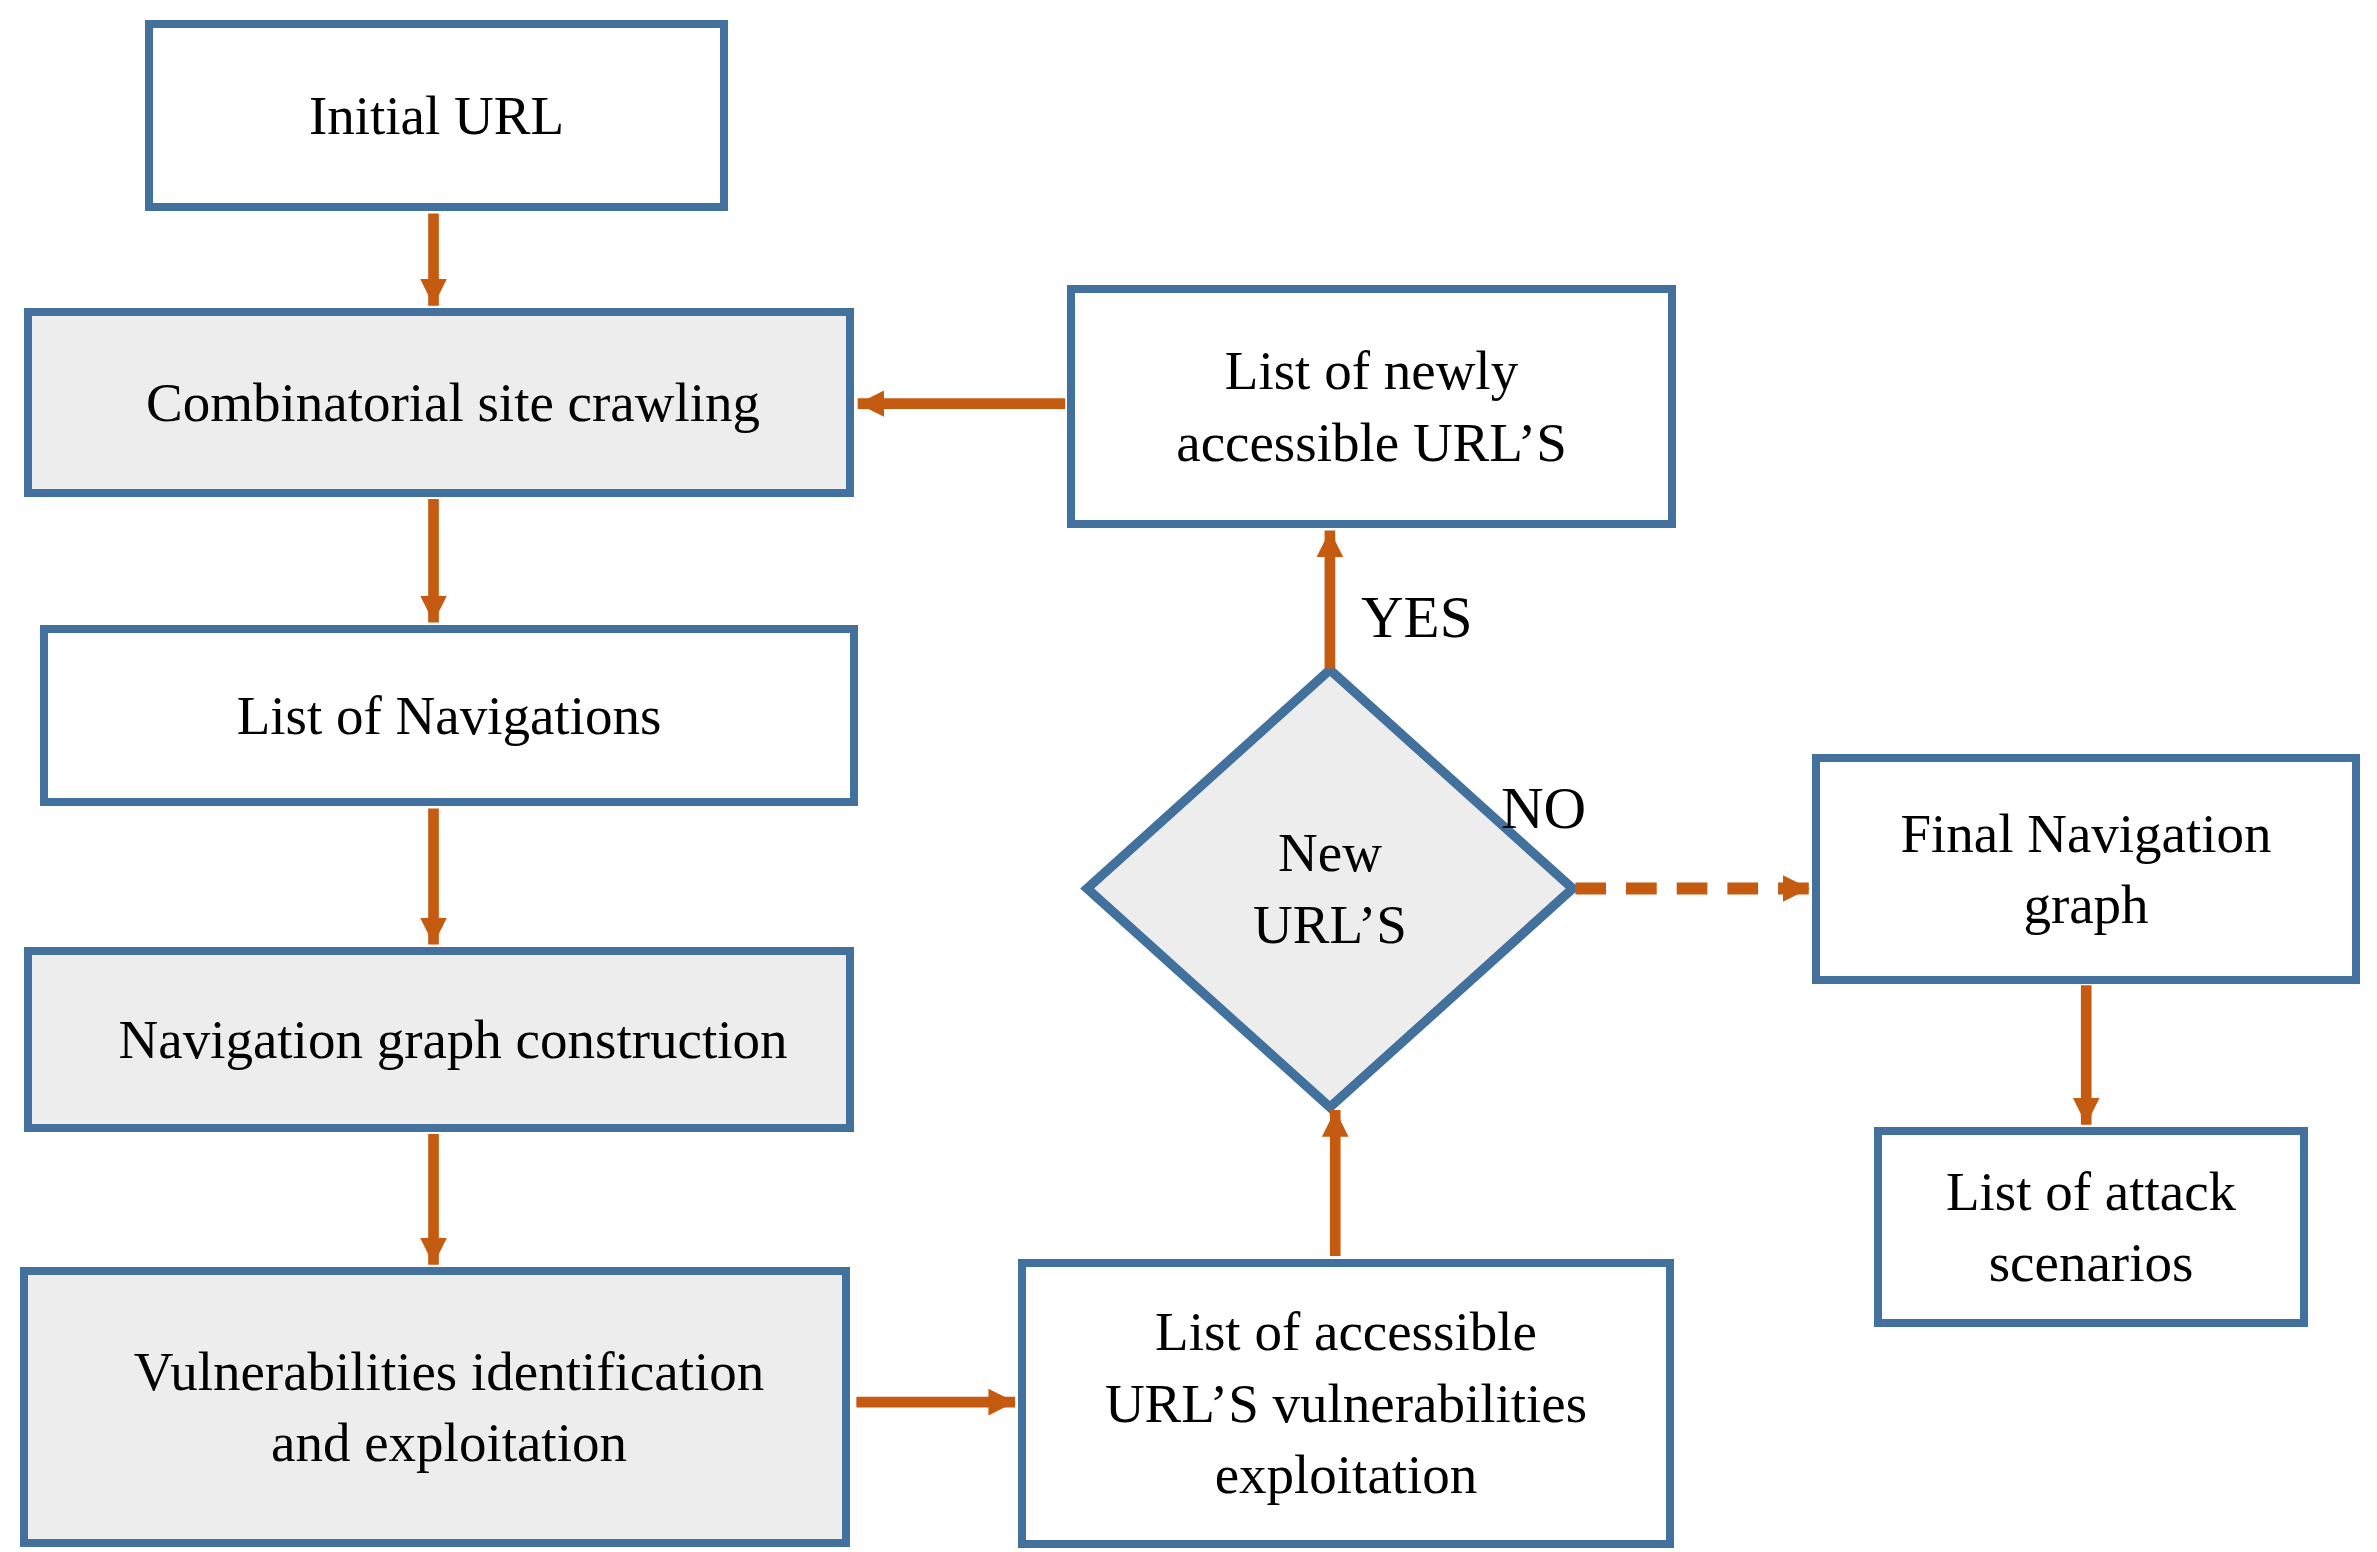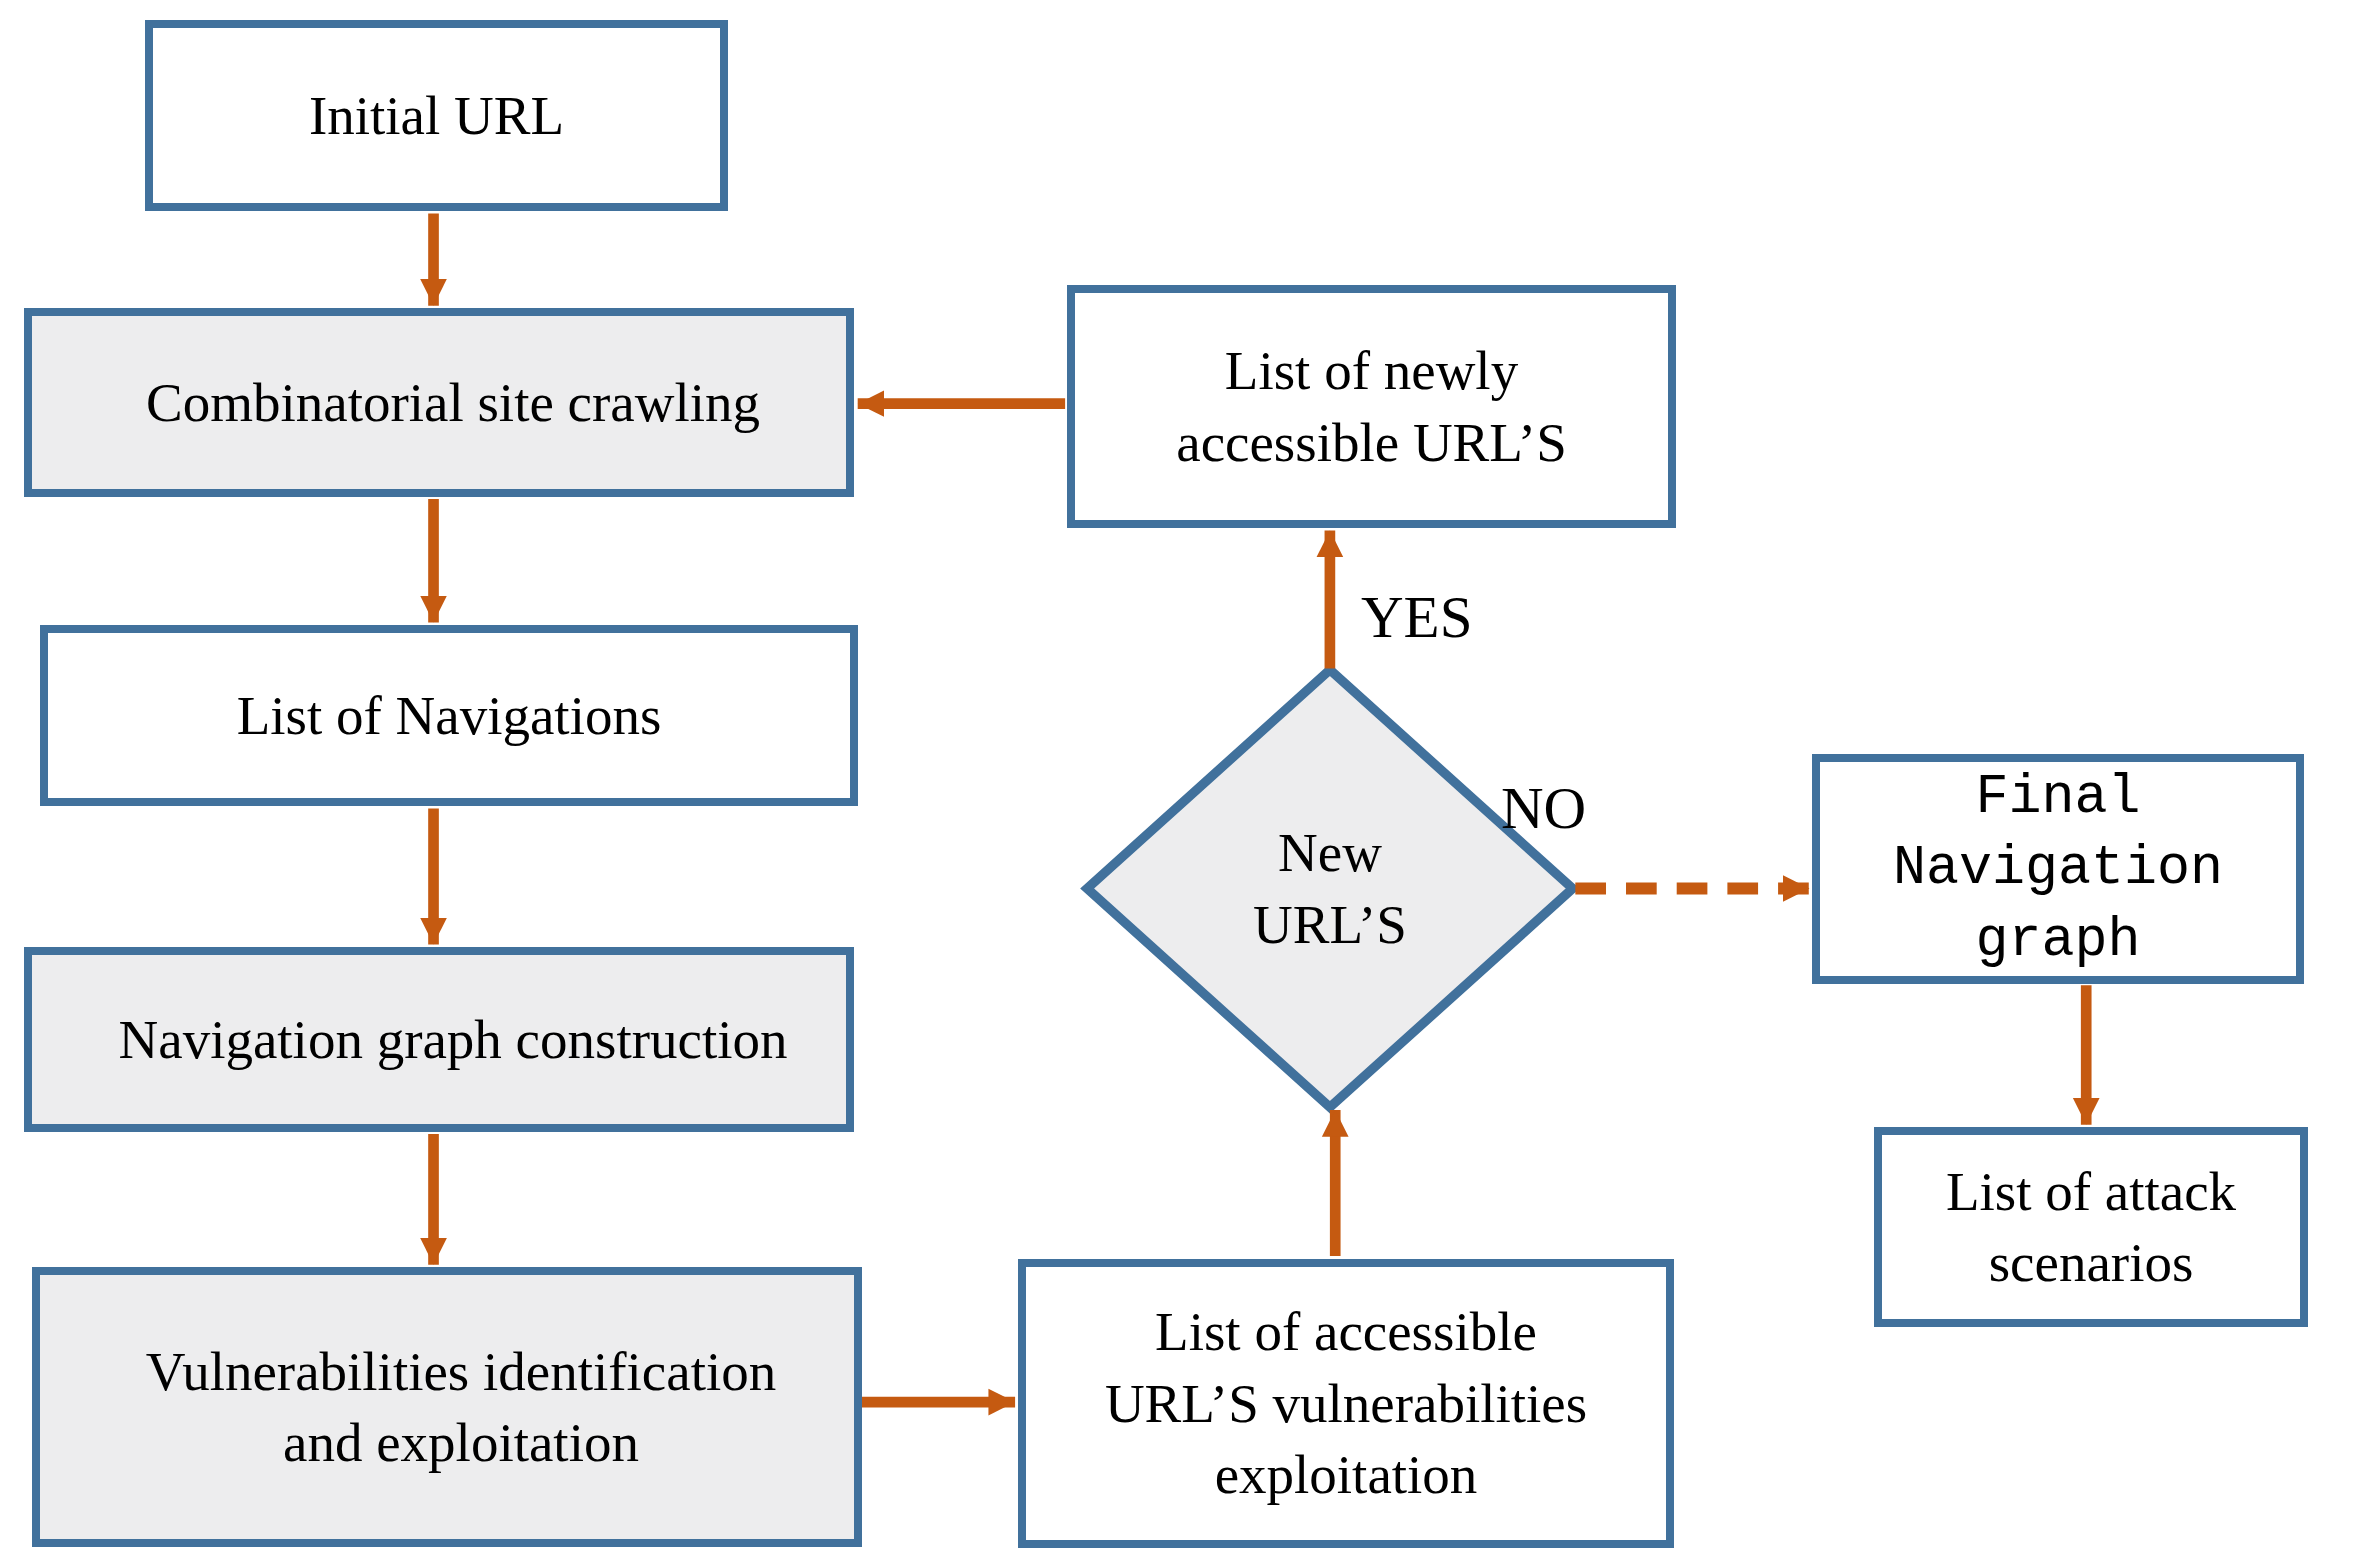--- a/index.html
+++ b/index.html
@@ -84,30 +84,30 @@
   </svg>
 
   <div class="node white" style="left:145px; top:20px; width:583px; height:191px;">Initial URL</div>
 
   <div class="node gray" style="left:24px; top:308px; width:830px; height:189px;">Combinatorial site crawling</div>
 
   <div class="node white" style="left:29px; top:625px; width:818px; height:181px;margin-left:11px;">List of Navigations</div>
 
   <div class="node gray" style="left:24px; top:947px; width:830px; height:185px;">Navigation graph construction</div>
 
-  <div class="node gray" style="left:32px; top:1267px; width:830px; height:280px;">Vulnerabilities identification
+  <div class="node gray" style="left:20px; top:1267px; width:830px; height:280px;">Vulnerabilities identification
 and exploitation</div>
 
   <div class="node white" style="left:1067px; top:285px; width:609px; height:243px;">List of newly
 accessible URL’S</div>
 
   <div class="diamond-label" style="left:1130px; top:782px; width:400px; height:213px;">New
 URL’S</div>
 
-  <div class="node white" style="left:1812px; top:754px; width:492px; height:230px;font-family:Liberation Mono, monospace;">Final Navigation
+  <div class="node white" style="left:1812px; top:754px; width:548px; height:230px;">Final Navigation
 graph</div>
 
   <div class="node white" style="left:1018px; top:1259px; width:656px; height:289px;">List of accessible
 URL’S vulnerabilities
 exploitation</div>
 
   <div class="node white" style="left:1874px; top:1127px; width:434px; height:200px;">List of attack
 scenarios</div>
 
   <div class="edge-label" style="left:1361px; top:588px;">YES</div>

